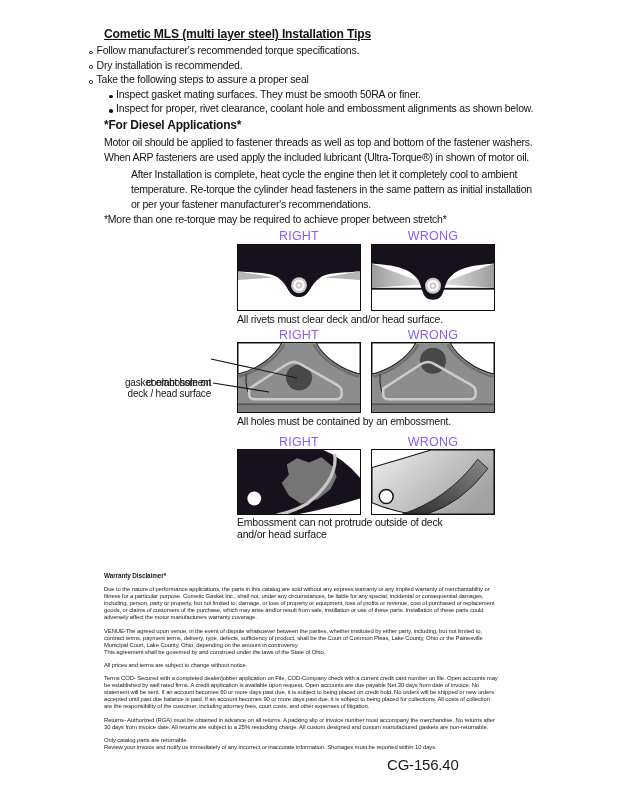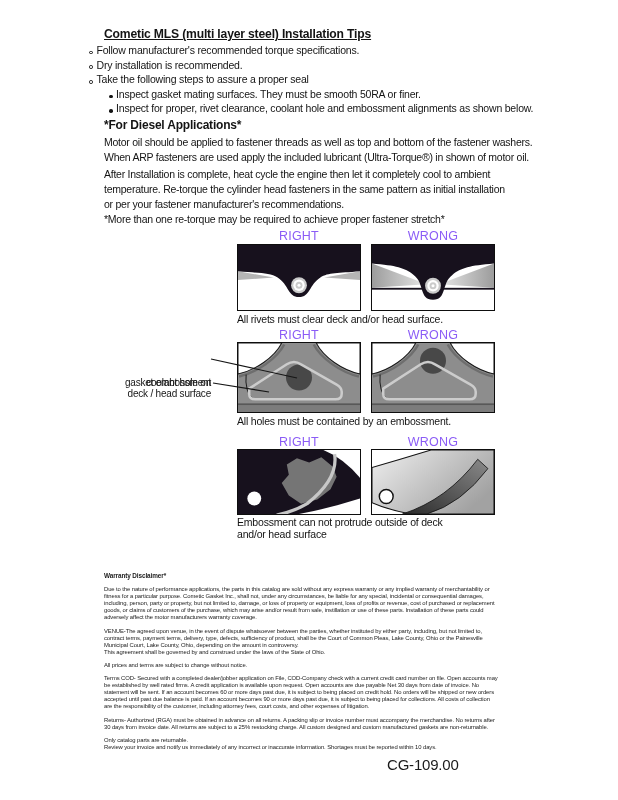--- a/index.html
+++ b/index.html
@@ -13,21 +13,21 @@
     text-decoration:underline; letter-spacing:-0.2px; white-space:nowrap;
     transform:scaleX(0.9); transform-origin:0 50%;
   }
   .bullets { position:absolute; left:89px; top:43px; font-size:10.5px; line-height:14.6px; letter-spacing:-0.2px; }
   .b-row { display:flex; align-items:center; white-space:nowrap; }
   .odot { flex:0 0 auto; width:3.5px; height:3.5px; border:1px solid #141414; border-radius:50%; margin:4.6px 4px 0 0; }
   .sub { margin-left:20px; }
   .fdot { flex:0 0 auto; width:3.6px; height:3.6px; background:#141414; border-radius:50%; margin:5px 3.5px 0 0; }
   .h2 { position:absolute; left:104px; top:118px; font-size:12px; font-weight:700; letter-spacing:-0.2px; white-space:nowrap; }
   .para { position:absolute; left:104px; font-size:10.5px; line-height:14.8px; letter-spacing:-0.25px; white-space:pre-line; }
-  .p1 { top:135px; } .p2 { top:167px; } .pnote { top:212px; }
+  .p1 { top:135px; } .p2 { top:167px;margin-left:27px; } .pnote { top:212px; }
   .dg-head { position:absolute; width:124px; text-align:center; font-size:12.5px; letter-spacing:0.2px; color:#8b5cf6; }
   .hx1 { left:237px; } .hx2 { left:371px; }
   .hr1 { top:229px; } .hr2 { top:328px; } .hr3 { top:435px; }
   .panel { position:absolute; width:124px; border:1.7px solid #0e0e0e; background:#fff; }
   .panel svg { display:block; width:100%; height:100%; }
   .pr1 { top:244px; height:67px; } .pr2 { top:342px; height:71px; } .pr3 { top:449px; height:66px; }
   .px1 { left:237px; } .px2 { left:371px; }
   .caption { position:absolute; left:237px; font-size:10.5px; letter-spacing:-0.2px; line-height:11.5px; white-space:pre-line; }
   .cr1 { top:314px; } .cr2 { top:416px; } .cr3 { top:517px; }
   .lbl { position:absolute; left:0; width:211px; text-align:right; font-size:10px; line-height:10.5px; letter-spacing:-0.2px; white-space:pre-line; color:#161616; }
@@ -67,21 +67,21 @@
       <span>Inspect for proper, rivet clearance, coolant hole and embossment alignments as shown below.</span>
     </div>
   </div>
 
   <div class="h2">*For Diesel Applications*</div>
   <div class="para p1">Motor oil should be applied to fastener threads as well as top and bottom of the fastener washers.
 When ARP fasteners are used apply the included lubricant (Ultra-Torque®) in shown of motor oil.</div>
   <div class="para p2">After Installation is complete, heat cycle the engine then let it completely cool to ambient
 temperature. Re-torque the cylinder head fasteners in the same pattern as initial installation
 or per your fastener manufacturer's recommendations.</div>
-  <div class="para pnote">*More than one re-torque may be required to achieve proper fastener stretch*</div>
+  <div class="para pnote">*More than one re-torque may be required to achieve proper between stretch*</div>
 
   <div class="dg-head hx1 hr1">RIGHT</div>
   <div class="dg-head hx2 hr1">WRONG</div>
 
   <div class="panel pr1 px1">
     <svg viewBox="0 0 120 63" preserveAspectRatio="none">
       <rect x="0" y="0" width="120" height="63" fill="#ffffff"></rect>
       <polygon points="0,25.5 35,31.5 0,34" fill="#b5b5b5"></polygon>
       <polygon points="120,25.5 85,31.5 120,34" fill="#b5b5b5"></polygon>
       <path d="M0,0 H120 V25.5 C98,27.5 89,26.5 81,31.5 C70,38.5 71,50.5 60,50.5 C49,50.5 50,38.5 39,31.5 C31,26.5 22,27.5 0,25.5 Z" fill="#17111d"></path>
@@ -213,15 +213,15 @@
 be established by well rated firms.  A credit application is available upon request.  Open accounts are due payable Net 30 days from date of invoice.  No
 statement will be sent.  If an account becomes 60 or more days past due, it is subject to being placed on credit hold.  No orders will be shipped or new orders
 accepted until past due balance is paid.  If an account becomes 90 or more days past due, it is subject to being placed for collections.  All costs of collection
 are the responsibility of the customer, including attorney fees, court costs, and other expenses of litigation.</p>
     <p>Returns- Authorized (RGA) must be obtained in advance on all returns.  A packing slip or invoice number must accompany the merchandise.  No returns after
 30 days from invoice date.  All returns are subject to a 25% restocking charge.  All custom designed and custom manufactured gaskets are non-returnable.</p>
     <p>Only catalog parts are returnable.
 Review your invoice and notify us immediately of any incorrect or inaccurate information.  Shortages must be reported within 10 days.</p>
   </div>
 
-  <div class="footer">CG-109.00</div>
+  <div class="footer">CG-156.40</div>
 
 </div>
 
 </body></html>

